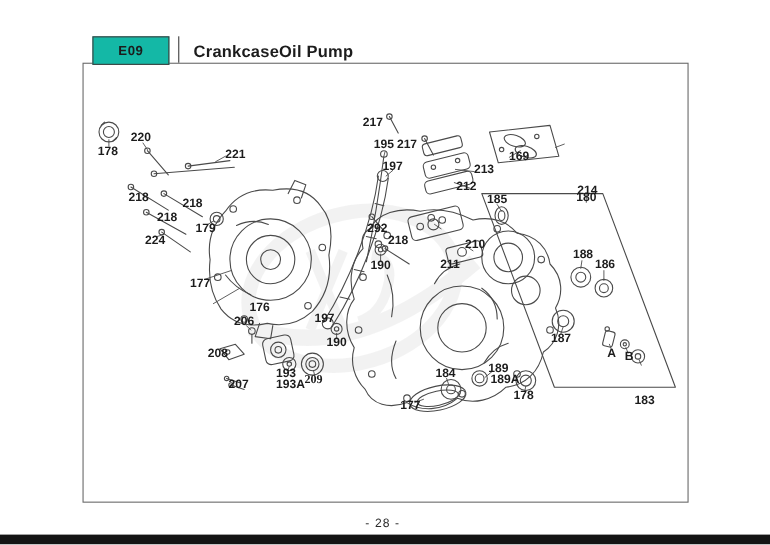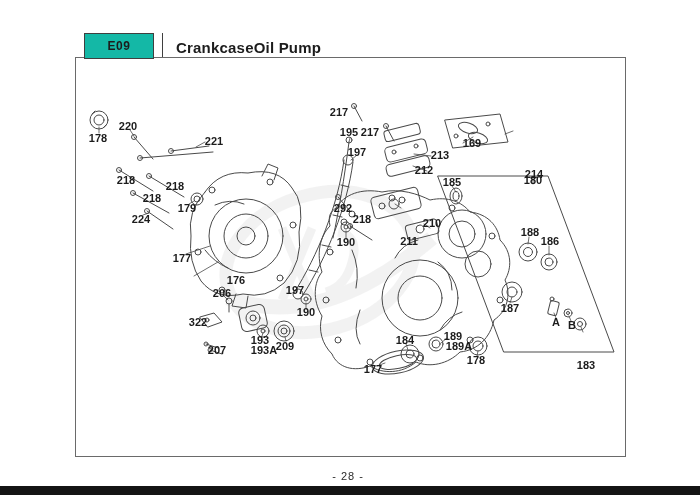--- a/index.html
+++ b/index.html
@@ -254,28 +254,28 @@
     <div class="part-label" style="left: 187px; top: 208px;">179</div>
     <div class="part-label" style="left: 141px; top: 219px;">224</div>
     <div class="part-label" style="left: 346px; top: 242px;">190</div>
     <div class="part-label" style="left: 530px; top: 232px;">188</div>
     <div class="part-label" style="left: 550px; top: 241px;">186</div>
     <div class="part-label" style="left: 182px; top: 258px;">177</div>
     <div class="part-label" style="left: 190px; top: 280px; margin-left: 46px;">176</div>
     <div class="part-label" style="left: 295px; top: 290px;">197</div>
     <div class="part-label" style="left: 222px; top: 293px;">206</div>
     <div class="part-label" style="left: 510px; top: 308px;">187</div>
-    <div class="part-label" style="left: 198px; top: 322px;">322</div>
+    <div class="part-label" style="left: 198px; top: 322px;">208</div>
     <div class="part-label" style="left: 306px; top: 312px;">190</div>
     <div class="part-label" style="left: 556px; top: 322px;">A</div>
     <div class="part-label" style="left: 572px; top: 325px;">B</div>
     <div class="part-label" style="left: 586px; top: 337px; margin-top: 28px;">183</div>
     <div class="part-label" style="left: 260px; top: 340px;">193</div>
     <div class="part-label" style="left: 264px; top: 350px; text-align: center;">193A</div>
-    <div class="part-label" style="left: 285px; top: 346px;">209</div>
+    <div class="part-label" style="left: 285px; top: 346px; font-family: Liberation Serif, serif;">209</div>
     <div class="part-label" style="left: 217px; top: 350px;">207</div>
     <div class="part-label" style="left: 405px; top: 340px;">184</div>
     <div class="part-label" style="left: 453px; top: 336px;">189</div>
     <div class="part-label" style="left: 459px; top: 346px;">189A</div>
     <div class="part-label" style="left: 476px; top: 360px;">178</div>
     <div class="part-label" style="left: 373px; top: 369px;">177</div>
   </div>
 
 <div class="footer">- 28 -</div>
 <div class="bottom-bar"></div>

